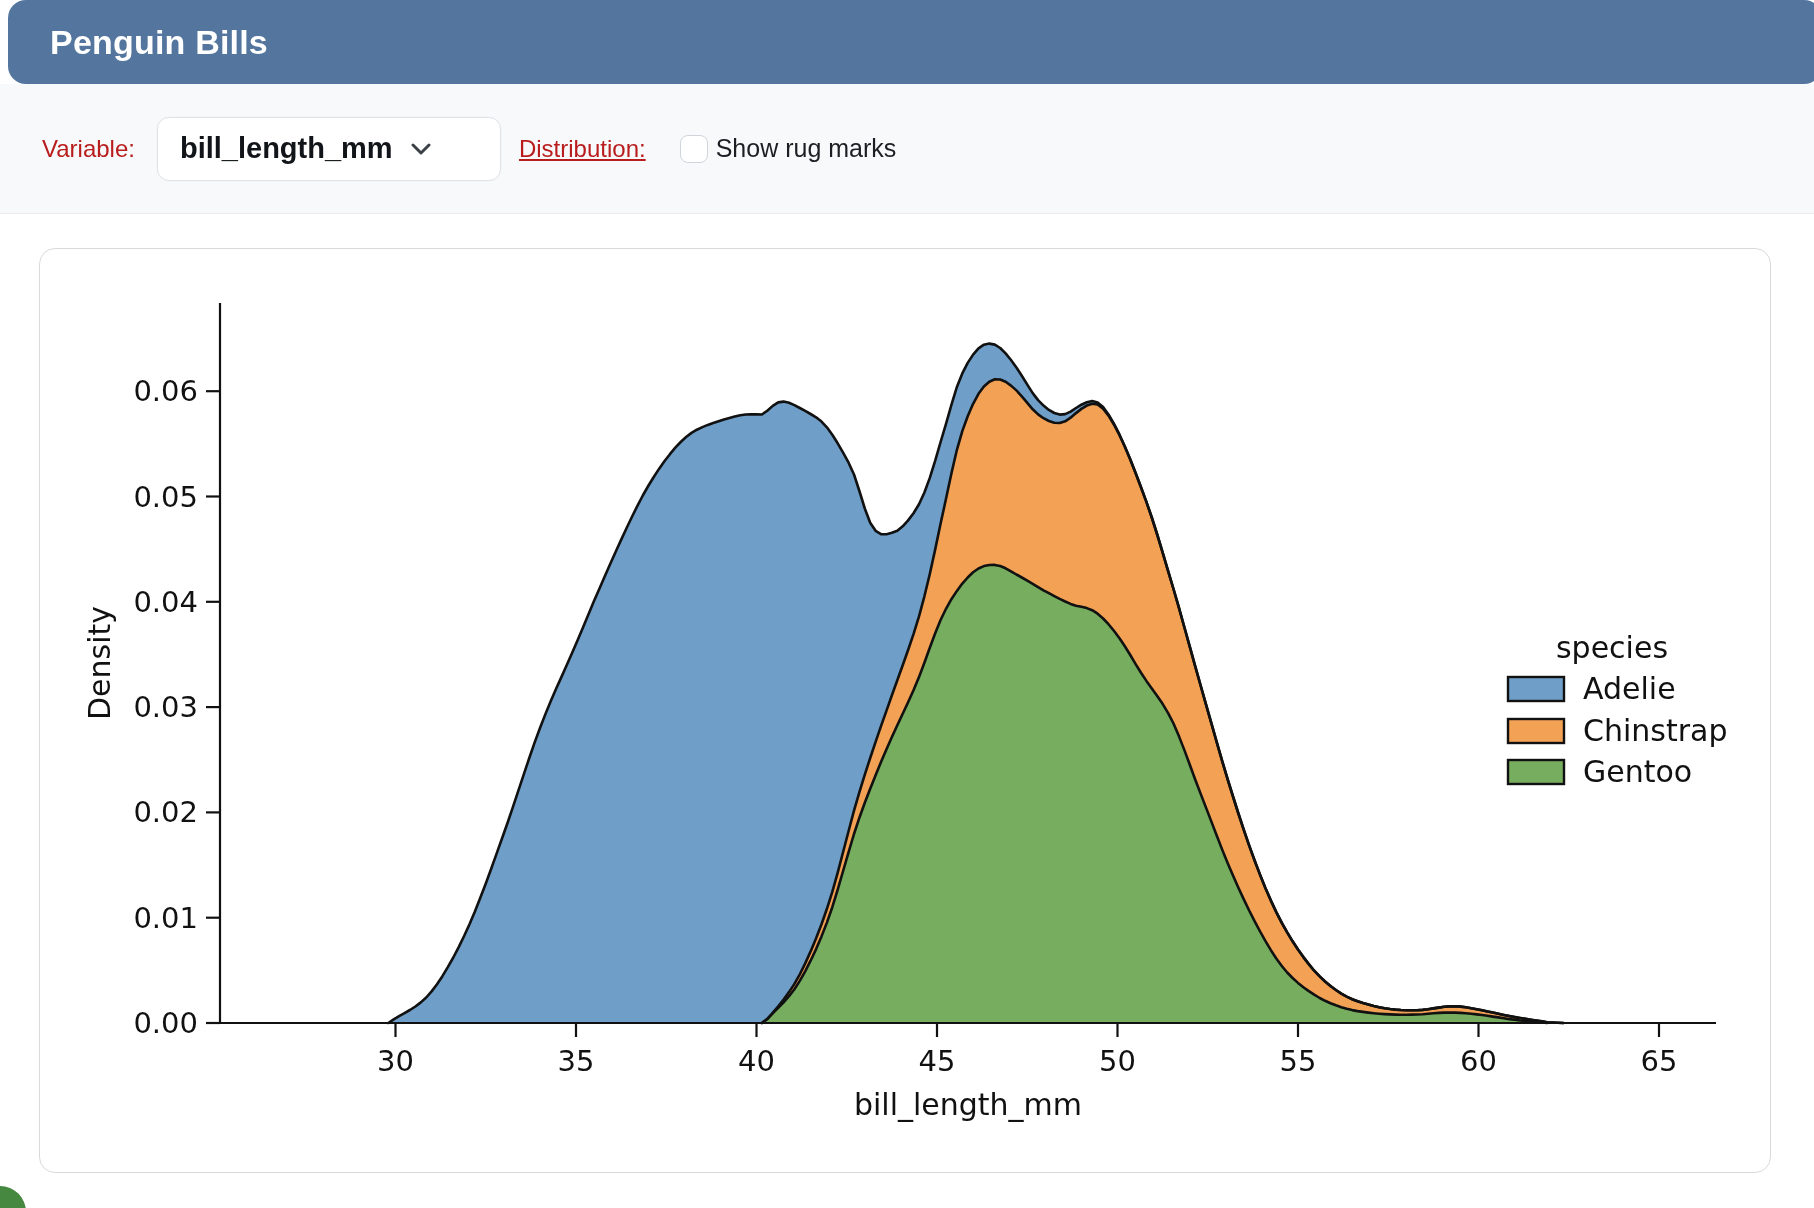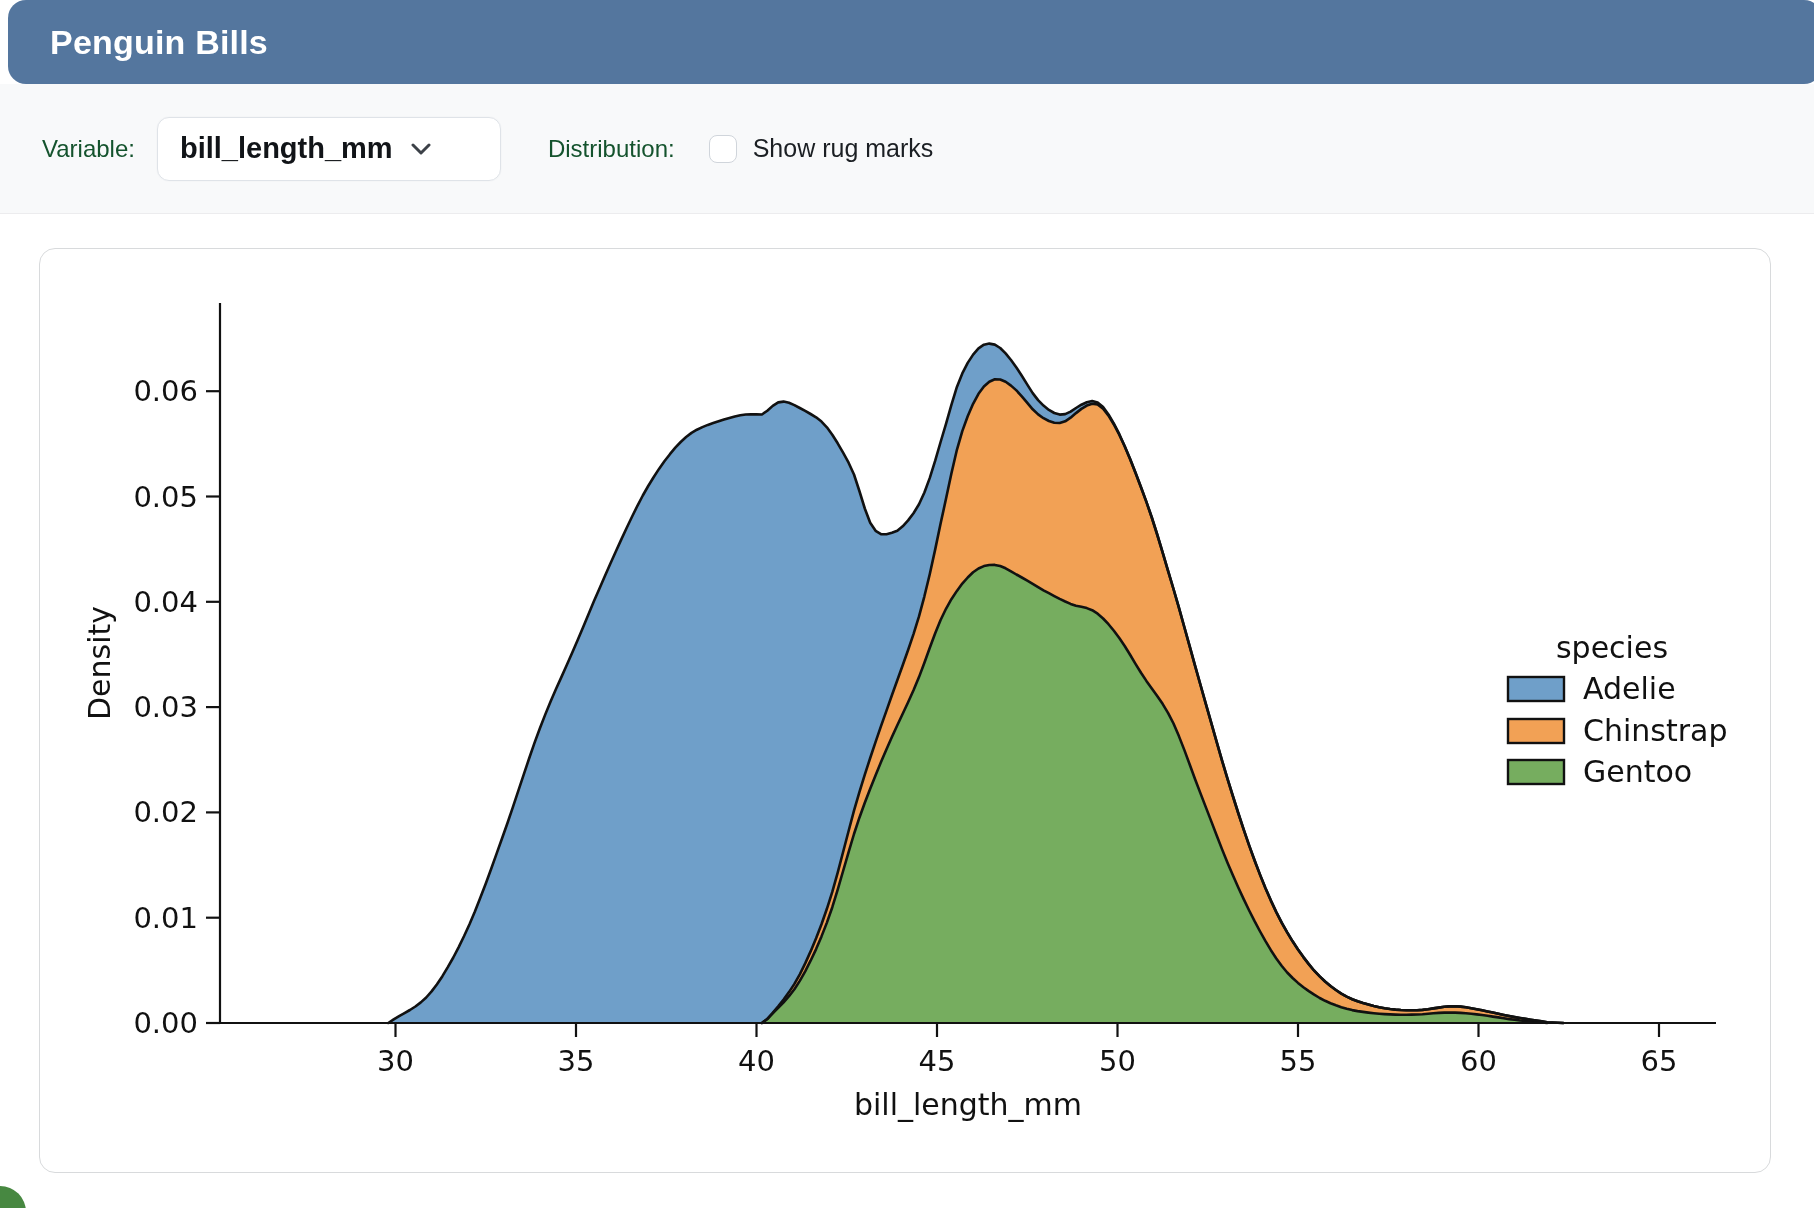--- a/index.html
+++ b/index.html
@@ -4,30 +4,30 @@
 <style>
   * { margin:0; padding:0; box-sizing:border-box; }
   html,body { width:1814px; height:1208px; background:#ffffff; overflow:hidden;
               font-family:"Liberation Sans", sans-serif; }
   .header { position:absolute; left:8px; top:0; width:1814px; height:84px;
             background:#54769e; display:flex; align-items:center;border-radius:18px; }
   .header h1 { color:#ffffff; font-size:34px; font-weight:600; margin-left:42px; letter-spacing:0.2px; }
   .toolbar { position:absolute; left:0; top:84px; width:1814px; height:130px;
              background:#f8f9fa; border-bottom:1px solid #ececee;
              display:flex; align-items:center; }
-  .tb-label { font-size:24px; color:#14532d; }
+  .tb-label { font-size:24px; color:#b91c1c; }
   .select-box { height:64px; background:#ffffff; border:1px solid #dfe3e8; border-radius:12px;
                 display:flex; align-items:center; padding:0 22px; cursor:pointer;
                 box-shadow:0 0 0 1px rgba(0,0,0,0.01); }
   .select-box .val { font-size:29px; font-weight:600; color:#111418; }
   .chev { margin-left:18px; width:20px; height:14px; display:inline-block; position:relative; }
   .chev svg { display:block; }
   .checkbox { width:28px; height:28px; border:1.5px solid #d0d5db; border-radius:8px;
               background:#ffffff; cursor:pointer; }
-  .cb-label { font-size:25px; color:#1b1f23; margin-left:16px; }
+  .cb-label { font-size:25px; color:#1b1f23; margin-left:8px; }
   .card { position:absolute; left:39px; top:248px; width:1732px; height:925px;
           background:#ffffff; border:1px solid #d8dadc; border-radius:16px; }
   .corner-badge { position:absolute; left:-26px; top:1186px; width:52px; height:52px;
                   border-radius:50%; background:#478841; }
   svg text { font-family:"DejaVu Sans", sans-serif; }
 </style>
 </head>
 <body>
 
 <div class="header">
@@ -37,21 +37,21 @@
 <div class="toolbar">
   <span class="tb-label" style="margin-left:42px;">Variable:</span>
   <div class="select-box" style="margin-left:22px; min-width:344px;">
     <span class="val">bill_length_mm</span>
     <span class="chev">
       <svg width="20" height="14" viewBox="0 0 20 14">
         <polyline points="2,3 10,11 18,3" fill="none" stroke="#3c4148" stroke-width="3" stroke-linecap="round" stroke-linejoin="round"></polyline>
       </svg>
     </span>
   </div>
-  <span class="tb-label" style="margin-left:47px;">Distribution:</span>
+  <span class="tb-label" style="margin-left:18px;text-decoration:underline;">Distribution:</span>
   <div class="checkbox" style="margin-left:34px;"></div>
   <span class="cb-label">Show rug marks</span>
 </div>
 
 <div class="card">
   <svg id="chart" width="1732" height="925" viewBox="0 0 1732 925">
       <path d="M348.3,774.0L353.7,770.4L359.1,767.1L364.5,764.1L369.9,761.0L375.4,757.5L380.8,753.4L386.2,748.5L391.6,742.4L397.0,735.2L402.4,727.2L407.8,718.2L413.3,708.5L418.7,698.1L424.1,687.0L429.5,675.2L434.9,662.5L440.3,648.8L445.8,634.5L451.2,619.7L456.6,604.6L462.0,589.5L467.4,574.3L472.8,558.4L478.2,542.1L483.7,525.7L489.1,509.5L494.5,493.9L499.9,479.2L505.3,465.4L510.7,452.3L516.1,439.8L521.6,427.6L527.0,415.5L532.4,403.2L537.8,390.7L543.2,377.9L548.6,365.0L554.0,352.1L559.5,339.4L564.9,326.9L570.3,314.7L575.7,302.8L581.1,290.9L586.5,279.2L592.0,267.8L597.4,256.8L602.8,246.5L608.2,237.0L613.6,228.2L619.0,219.9L624.4,212.2L629.9,205.2L635.3,198.7L640.7,193.0L646.1,188.0L651.5,183.9L656.9,180.7L662.4,178.1L667.8,175.9L673.2,174.1L678.6,172.3L684.0,170.5L689.4,168.9L694.8,167.4L700.3,166.3L705.7,165.5L711.1,165.2L716.5,165.4L721.9,165.5L727.3,161.7L732.7,156.9L738.2,153.4L743.6,152.6L749.0,153.8L754.4,156.1L759.8,159.0L765.2,161.9L770.6,165.0L776.1,168.3L781.5,172.6L786.9,178.3L792.3,185.7L797.7,194.3L803.1,203.7L808.6,213.7L814.0,225.5L819.4,242.0L824.8,259.5L830.2,273.7L835.6,281.8L841.0,285.2L846.5,285.3L851.9,283.8L857.3,281.8L862.7,277.3L868.1,271.4L873.5,264.2L879.0,255.3L884.4,243.5L889.8,228.9L895.2,211.7L900.6,193.0L906.0,174.9L911.4,155.8L916.9,137.9L922.3,124.4L927.7,113.9L933.1,105.6L938.5,99.3L943.9,95.7L949.3,94.6L954.8,95.6L960.2,99.0L965.6,104.4L971.0,111.0L976.4,118.5L981.8,126.8L987.3,135.6L992.7,144.1L998.1,151.1L1003.5,156.6L1008.9,160.9L1014.3,164.0L1019.7,165.6L1025.2,165.1L1030.6,162.6L1036.0,159.0L1041.4,155.7L1046.8,153.2L1052.2,152.0L1057.6,153.4L1063.1,158.1L1068.5,165.4L1073.9,174.6L1079.3,185.2L1084.7,197.2L1090.1,210.0L1095.5,223.8L1101.0,238.2L1106.4,252.9L1111.8,268.5L1117.2,285.5L1122.6,303.4L1128.0,321.6L1133.5,340.0L1138.9,358.7L1144.3,378.0L1149.7,397.4L1155.1,416.8L1160.5,436.0L1165.9,455.1L1171.4,474.3L1176.8,493.4L1182.2,512.1L1187.6,530.2L1193.0,547.5L1198.4,564.5L1203.8,580.9L1209.3,596.8L1214.7,611.8L1220.1,625.9L1225.5,639.2L1230.9,651.6L1236.3,663.1L1241.8,673.8L1247.2,683.4L1252.6,692.3L1258.0,700.5L1263.4,708.1L1268.8,715.1L1274.2,721.7L1279.7,727.4L1285.1,732.5L1290.5,737.0L1295.9,741.0L1301.3,744.6L1306.7,747.6L1312.2,750.2L1317.6,752.3L1323.0,754.1L1328.4,755.6L1333.8,757.0L1339.2,758.2L1344.6,759.2L1350.1,760.0L1355.5,760.6L1360.9,761.0L1366.3,761.2L1371.7,761.3L1377.1,761.3L1382.5,760.9L1388.0,760.3L1393.4,759.4L1398.8,758.6L1404.2,757.8L1409.6,757.4L1415.0,757.3L1420.5,757.6L1425.9,758.3L1431.3,759.2L1436.7,760.2L1442.1,761.3L1447.5,762.4L1452.9,763.6L1458.4,764.8L1463.8,766.0L1469.2,767.1L1474.6,768.1L1480.0,769.0L1485.4,769.9L1490.8,770.7L1496.3,771.5L1501.7,772.3L1507.1,773.2L1512.5,773.5L1517.9,773.8L1523.3,774.0L1523.3,774L348.3,774Z" fill="#6f9fc9" stroke="none"></path>
       <path d="M721.9,774.0L727.3,770.0L732.7,763.9L738.2,757.3L743.6,750.5L749.0,743.1L754.4,734.9L759.8,725.3L765.2,714.4L770.6,702.4L776.1,689.3L781.5,675.2L786.9,659.8L792.3,642.9L797.7,623.6L803.1,603.0L808.6,582.0L814.0,561.7L819.4,543.1L824.8,525.7L830.2,509.0L835.6,492.8L841.0,477.1L846.5,461.6L851.9,446.3L857.3,431.3L862.7,416.2L868.1,401.0L873.5,385.1L879.0,367.4L884.4,347.3L889.8,325.0L895.2,300.4L900.6,274.6L906.0,249.8L911.4,224.4L916.9,200.8L922.3,182.1L927.7,167.2L933.1,154.8L938.5,144.8L943.9,137.5L949.3,132.7L954.8,130.3L960.2,130.5L965.6,132.8L971.0,136.6L976.4,141.4L981.8,147.3L987.3,153.9L992.7,160.3L998.1,165.4L1003.5,169.2L1008.9,172.0L1014.3,173.7L1019.7,174.0L1025.2,172.3L1030.6,168.7L1036.0,164.1L1041.4,159.9L1046.8,156.6L1052.2,154.7L1057.6,155.5L1063.1,159.8L1068.5,166.6L1073.9,175.5L1079.3,185.7L1084.7,197.2L1090.1,210.0L1095.5,223.8L1101.0,238.2L1106.4,252.9L1111.8,268.5L1117.2,285.5L1122.6,303.4L1128.0,321.6L1133.5,340.0L1138.9,358.7L1144.3,378.0L1149.7,397.4L1155.1,416.8L1160.5,436.0L1165.9,455.1L1171.4,474.3L1176.8,493.4L1182.2,512.1L1187.6,530.2L1193.0,547.5L1198.4,564.5L1203.8,580.9L1209.3,596.8L1214.7,611.8L1220.1,625.9L1225.5,639.2L1230.9,651.6L1236.3,663.1L1241.8,673.8L1247.2,683.4L1252.6,692.3L1258.0,700.5L1263.4,708.1L1268.8,715.1L1274.2,721.7L1279.7,727.4L1285.1,732.5L1290.5,737.0L1295.9,741.0L1301.3,744.6L1306.7,747.6L1312.2,750.2L1317.6,752.3L1323.0,754.1L1328.4,755.6L1333.8,757.0L1339.2,758.2L1344.6,759.2L1350.1,760.0L1355.5,760.6L1360.9,761.0L1366.3,761.2L1371.7,761.3L1377.1,761.3L1382.5,760.9L1388.0,760.3L1393.4,759.4L1398.8,758.6L1404.2,757.8L1409.6,757.4L1415.0,757.3L1420.5,757.6L1425.9,758.3L1431.3,759.2L1436.7,760.2L1442.1,761.3L1447.5,762.4L1452.9,763.6L1458.4,764.8L1463.8,766.0L1469.2,767.1L1474.6,768.1L1480.0,769.0L1485.4,769.9L1490.8,770.7L1496.3,771.5L1501.7,772.3L1507.1,773.2L1512.5,773.5L1517.9,773.8L1523.3,774.0L1523.3,774L721.9,774Z" fill="#f2a155" stroke="none"></path>
       <path d="M721.9,774.0L727.3,770.0L732.7,764.3L738.2,758.9L743.6,753.3L749.0,747.2L754.4,740.2L759.8,731.9L765.2,722.3L770.6,711.7L776.1,700.1L781.5,687.4L786.9,673.6L792.3,658.2L797.7,640.7L803.1,622.0L808.6,603.1L814.0,585.0L819.4,568.7L824.8,553.8L830.2,539.7L835.6,526.2L841.0,513.1L846.5,500.2L851.9,487.9L857.3,476.2L862.7,464.8L868.1,453.3L873.5,441.3L879.0,428.1L884.4,413.7L889.8,398.7L895.2,384.2L900.6,371.0L906.0,359.8L911.4,350.2L916.9,341.9L922.3,334.6L927.7,328.5L933.1,323.3L938.5,319.5L943.9,317.1L949.3,316.0L954.8,315.9L960.2,317.0L965.6,319.3L971.0,322.3L976.4,325.5L981.8,328.5L987.3,331.6L992.7,334.8L998.1,338.1L1003.5,341.3L1008.9,344.2L1014.3,347.1L1019.7,349.9L1025.2,352.5L1030.6,354.9L1036.0,356.7L1041.4,357.8L1046.8,359.1L1052.2,361.2L1057.6,364.7L1063.1,369.5L1068.5,375.2L1073.9,381.8L1079.3,389.0L1084.7,397.0L1090.1,405.8L1095.5,414.8L1101.0,423.7L1106.4,431.9L1111.8,439.5L1117.2,446.9L1122.6,454.8L1128.0,463.8L1133.5,474.5L1138.9,487.1L1144.3,500.9L1149.7,515.5L1155.1,530.2L1160.5,544.4L1165.9,558.4L1171.4,572.6L1176.8,586.8L1182.2,600.6L1187.6,613.9L1193.0,626.5L1198.4,638.7L1203.8,650.4L1209.3,661.7L1214.7,672.4L1220.1,682.5L1225.5,692.2L1230.9,701.2L1236.3,709.5L1241.8,717.0L1247.2,723.5L1252.6,729.0L1258.0,733.9L1263.4,738.2L1268.8,742.1L1274.2,745.7L1279.7,749.0L1285.1,751.8L1290.5,754.2L1295.9,756.3L1301.3,758.2L1306.7,759.8L1312.2,761.1L1317.6,762.1L1323.0,762.9L1328.4,763.6L1333.8,764.2L1339.2,764.7L1344.6,765.1L1350.1,765.4L1355.5,765.6L1360.9,765.7L1366.3,765.7L1371.7,765.6L1377.1,765.5L1382.5,765.2L1388.0,764.7L1393.4,764.3L1398.8,763.9L1404.2,763.6L1409.6,763.5L1415.0,763.6L1420.5,763.9L1425.9,764.3L1431.3,764.8L1436.7,765.4L1442.1,766.0L1447.5,766.7L1452.9,767.6L1458.4,768.4L1463.8,769.3L1469.2,770.1L1474.6,770.8L1480.0,771.5L1485.4,772.0L1490.8,772.5L1496.3,773.0L1501.7,773.5L1507.1,774.0L1507.1,774L721.9,774Z" fill="#76ad5f" stroke="none"></path>
       <path d="M721.9,774.0L727.3,770.0L732.7,764.3L738.2,758.9L743.6,753.3L749.0,747.2L754.4,740.2L759.8,731.9L765.2,722.3L770.6,711.7L776.1,700.1L781.5,687.4L786.9,673.6L792.3,658.2L797.7,640.7L803.1,622.0L808.6,603.1L814.0,585.0L819.4,568.7L824.8,553.8L830.2,539.7L835.6,526.2L841.0,513.1L846.5,500.2L851.9,487.9L857.3,476.2L862.7,464.8L868.1,453.3L873.5,441.3L879.0,428.1L884.4,413.7L889.8,398.7L895.2,384.2L900.6,371.0L906.0,359.8L911.4,350.2L916.9,341.9L922.3,334.6L927.7,328.5L933.1,323.3L938.5,319.5L943.9,317.1L949.3,316.0L954.8,315.9L960.2,317.0L965.6,319.3L971.0,322.3L976.4,325.5L981.8,328.5L987.3,331.6L992.7,334.8L998.1,338.1L1003.5,341.3L1008.9,344.2L1014.3,347.1L1019.7,349.9L1025.2,352.5L1030.6,354.9L1036.0,356.7L1041.4,357.8L1046.8,359.1L1052.2,361.2L1057.6,364.7L1063.1,369.5L1068.5,375.2L1073.9,381.8L1079.3,389.0L1084.7,397.0L1090.1,405.8L1095.5,414.8L1101.0,423.7L1106.4,431.9L1111.8,439.5L1117.2,446.9L1122.6,454.8L1128.0,463.8L1133.5,474.5L1138.9,487.1L1144.3,500.9L1149.7,515.5L1155.1,530.2L1160.5,544.4L1165.9,558.4L1171.4,572.6L1176.8,586.8L1182.2,600.6L1187.6,613.9L1193.0,626.5L1198.4,638.7L1203.8,650.4L1209.3,661.7L1214.7,672.4L1220.1,682.5L1225.5,692.2L1230.9,701.2L1236.3,709.5L1241.8,717.0L1247.2,723.5L1252.6,729.0L1258.0,733.9L1263.4,738.2L1268.8,742.1L1274.2,745.7L1279.7,749.0L1285.1,751.8L1290.5,754.2L1295.9,756.3L1301.3,758.2L1306.7,759.8L1312.2,761.1L1317.6,762.1L1323.0,762.9L1328.4,763.6L1333.8,764.2L1339.2,764.7L1344.6,765.1L1350.1,765.4L1355.5,765.6L1360.9,765.7L1366.3,765.7L1371.7,765.6L1377.1,765.5L1382.5,765.2L1388.0,764.7L1393.4,764.3L1398.8,763.9L1404.2,763.6L1409.6,763.5L1415.0,763.6L1420.5,763.9L1425.9,764.3L1431.3,764.8L1436.7,765.4L1442.1,766.0L1447.5,766.7L1452.9,767.6L1458.4,768.4L1463.8,769.3L1469.2,770.1L1474.6,770.8L1480.0,771.5L1485.4,772.0L1490.8,772.5L1496.3,773.0L1501.7,773.5L1507.1,774.0" fill="none" stroke="#111111" stroke-width="2.6" stroke-linejoin="round" stroke-linecap="round"></path>

